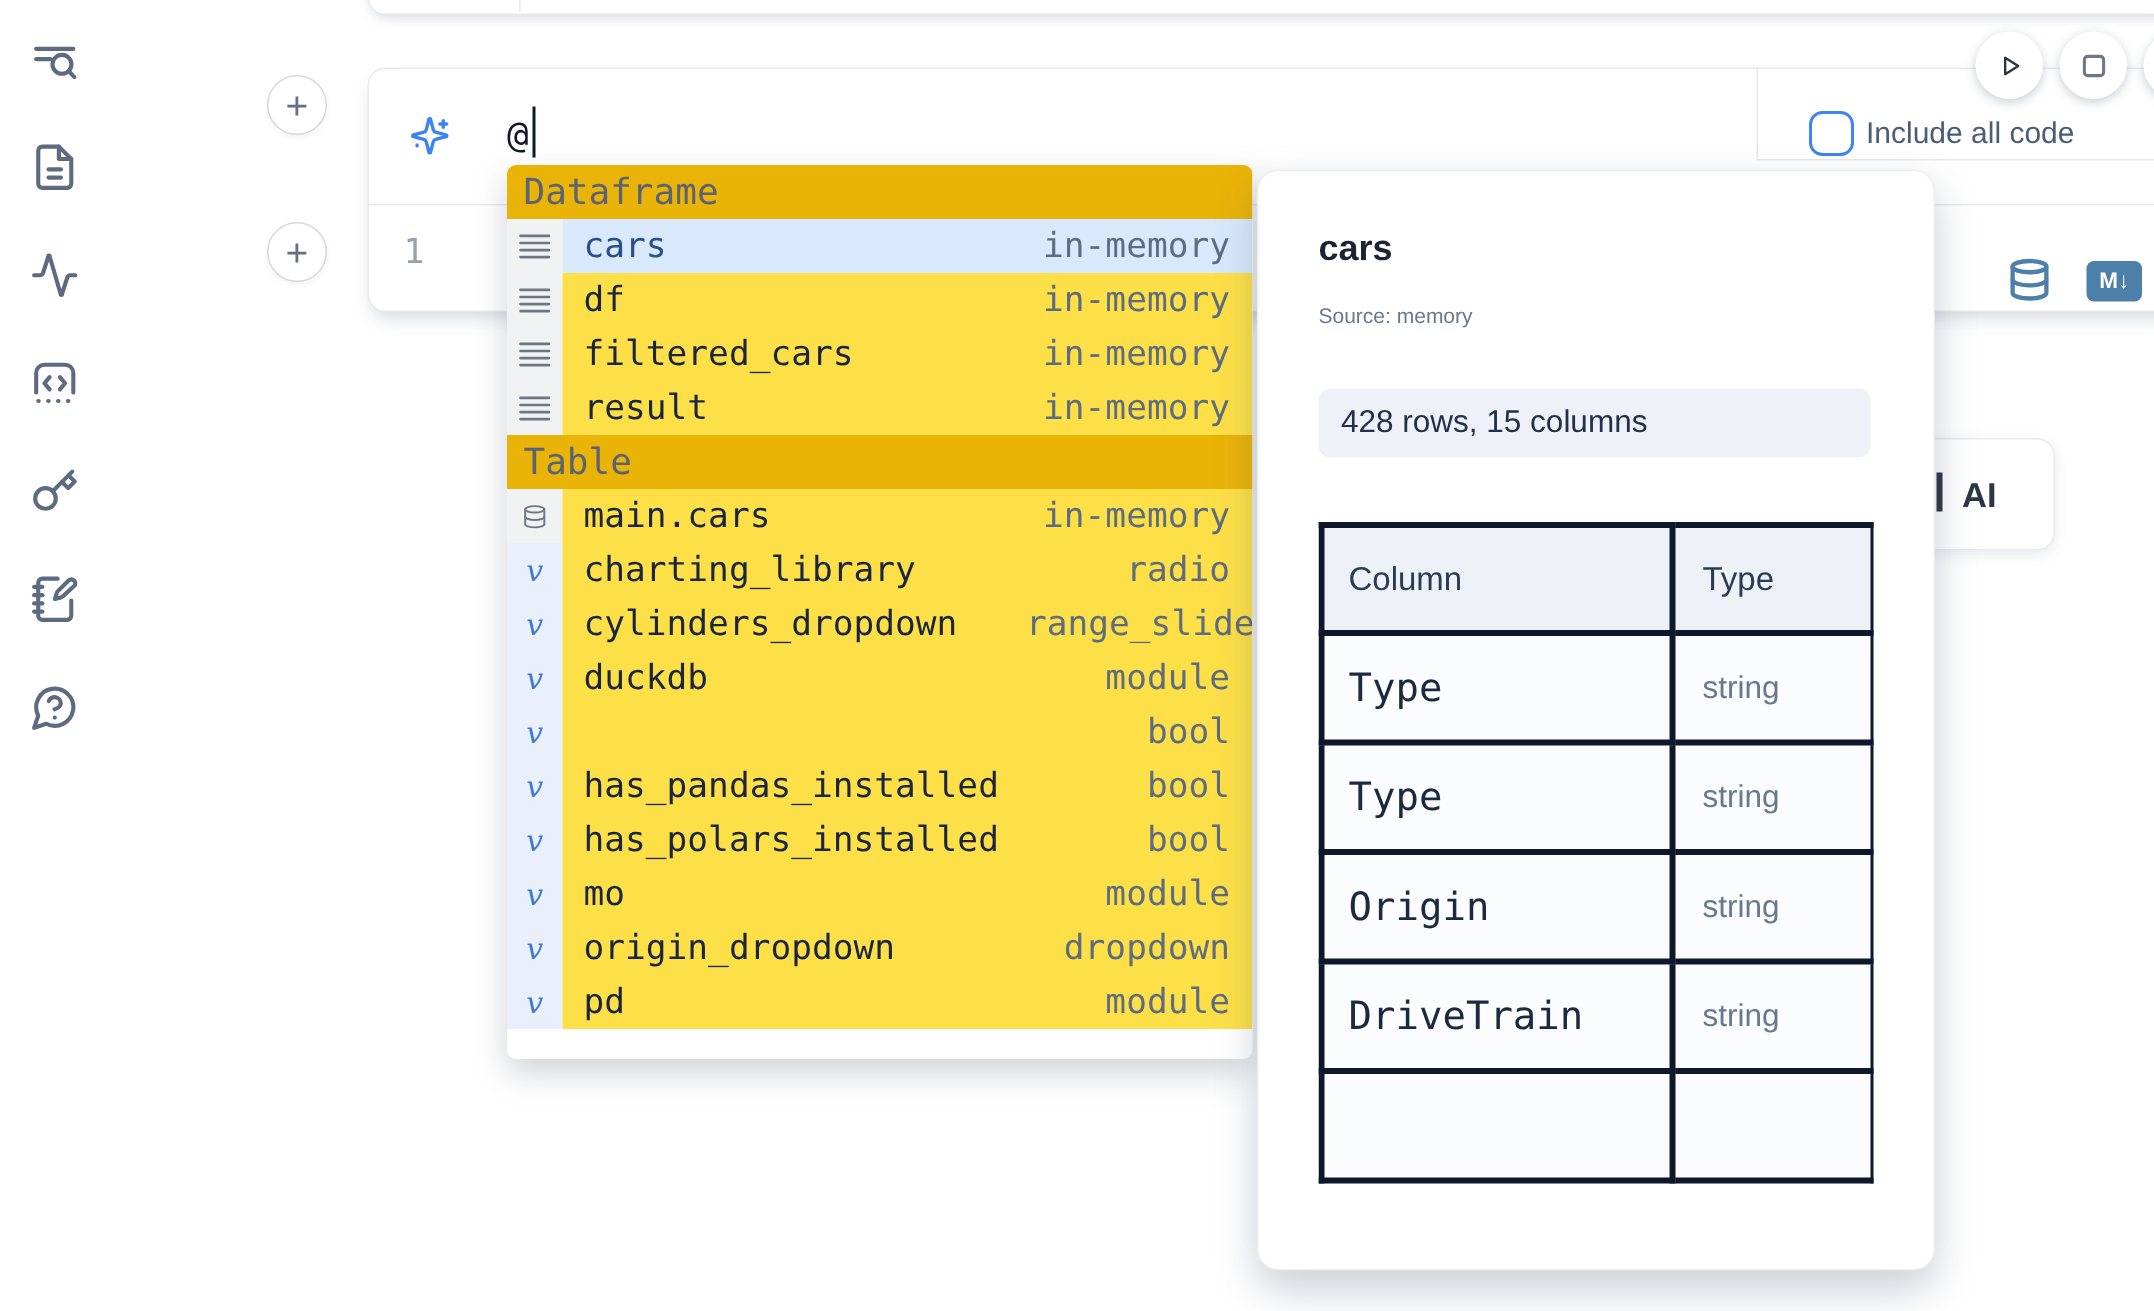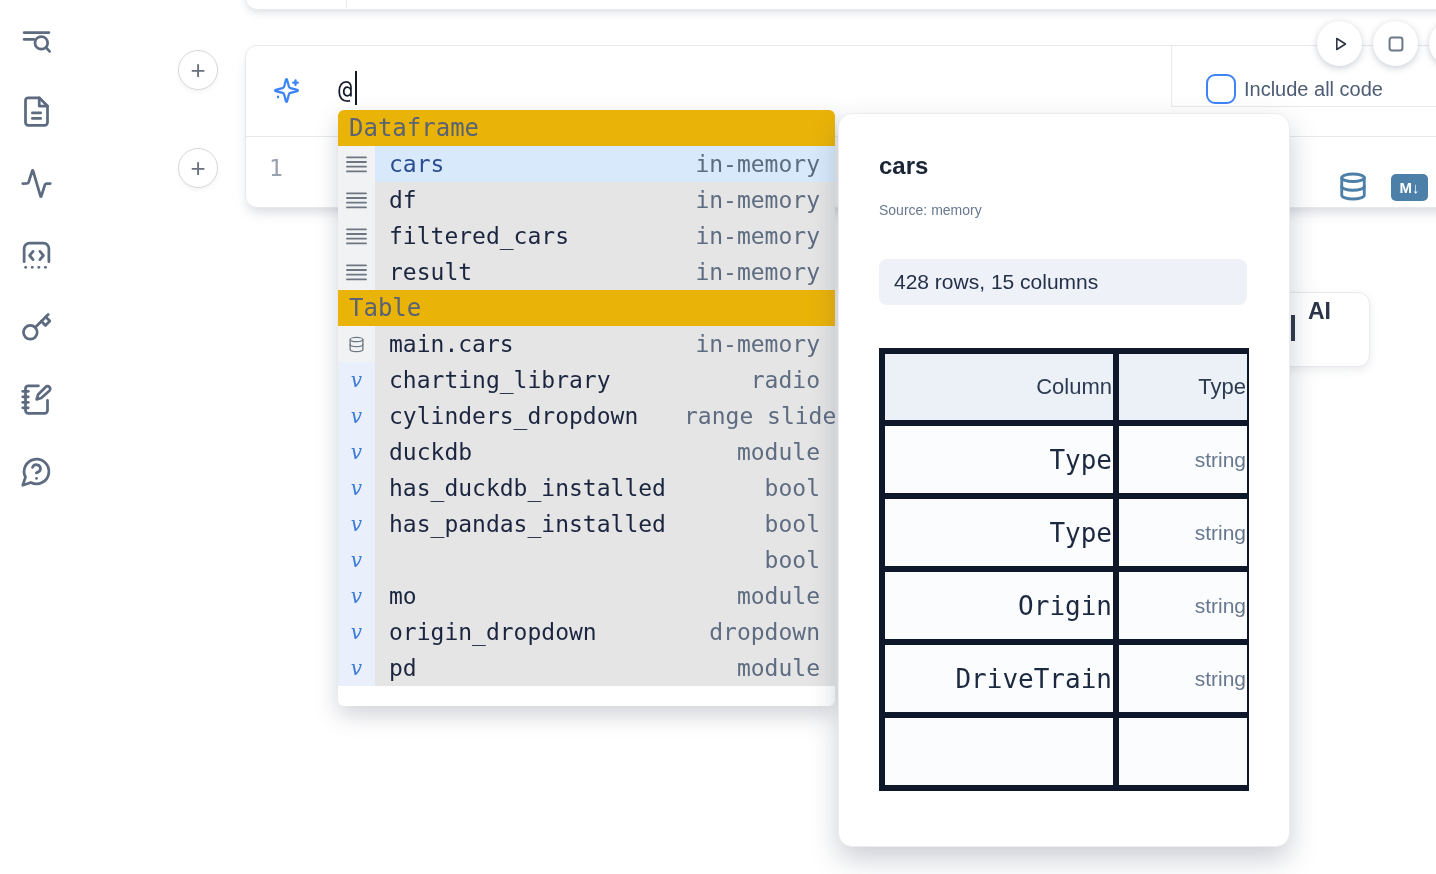--- a/index.html
+++ b/index.html
@@ -48,45 +48,45 @@
   .run-play{left:1317px}.run-stop{left:1373px}.run-third{left:1429px}
 
   
   .dropdown{position:absolute;left:338px;top:110px;width:497px;height:596px;background:#fff;border-radius:6px;
     box-shadow:0 9px 22px rgba(70,80,100,.25);overflow:hidden;z-index:20}
   .ac-head{height:36px;background:#eab308;font-family:"DejaVu Sans Mono",monospace;font-size:24px;color:#5a6373;
     padding-left:11px;display:flex;align-items:center}
   .ac-row{display:flex;height:36px;align-items:stretch;cursor:pointer}
   .ac-ic{width:37px;flex:none;display:flex;align-items:center;justify-content:center;background:#f0f2f4}
   .ac-row.var .ac-ic{background:#e9f0fb}
-  .ac-body{flex:1;display:flex;align-items:center;padding-left:14px;min-width:0;background:#e5e5e5}
+  .ac-body{flex:1;display:flex;align-items:center;padding-left:14px;min-width:0;background:#fde047}
   .ac-row.selected .ac-body{background:#d7e9fb}
   .ac-name{font-family:"DejaVu Sans Mono",monospace;font-size:23px;color:#1b2540;white-space:pre}
   .ac-row.selected .ac-name{color:#2a4d8f}
   .ac-type{margin-left:auto;padding-right:15px;font-family:"DejaVu Sans Mono",monospace;font-size:23px;color:#5e6c82;white-space:pre}
   .ac-type.clip{flex:none;width:151px;padding-right:0;overflow:hidden;text-align:left}
   .var-glyph{font-family:"DejaVu Serif",serif;font-style:italic;font-size:20px;color:#3d7bd9}
   .ac-ic svg{stroke:#6e7681;fill:none;stroke-width:1.8;stroke-linecap:round;stroke-linejoin:round}
 
   
   .peek{position:absolute;left:1060px;top:292px;width:308px;height:73px;background:#fff;border:1px solid #e8eaef;
     border-radius:12px;box-shadow:0 3px 9px rgba(80,90,110,.12);z-index:25;cursor:pointer}
-  .peek-label{position:absolute;right:38px;top:5px;font-size:23px;font-weight:700;color:#2c3648}
+  .peek-label{position:absolute;right:38px;top:24px;font-size:23px;font-weight:700;color:#2c3648}
   .peek-stem{position:absolute;right:74px;top:22px;width:4px;height:26px;background:#2c3648}
 
   
   .card{position:absolute;left:838px;top:113px;width:452px;height:734px;background:#fff;border:1px solid #ededf1;
     border-radius:14px;box-shadow:0 12px 28px rgba(70,80,100,.28);z-index:30;box-sizing:border-box}
   .card-title{position:absolute;left:40px;top:38px;font-size:24px;font-weight:700;color:#1a2435}
   .card-source{position:absolute;left:40px;top:88px;font-size:14px;color:#68788f}
   .card-badge{position:absolute;left:40px;top:145px;width:368px;height:46px;background:#eef2f8;border-radius:8px;
     font-size:21px;color:#243049;line-height:46px;padding-left:15px;box-sizing:border-box}
   .card-tablewrap{position:absolute;left:40px;top:234px;width:370px;height:463px;overflow:hidden}
   .schema-table{border-collapse:collapse;width:368px;table-layout:fixed}
-  .schema-table th,.schema-table td{border:6px solid #0f172a;text-align:right;box-sizing:border-box}
+  .schema-table th,.schema-table td{border:4px solid #0f172a;text-align:left;box-sizing:border-box}
   .schema-table th{height:72px;background:#ecf1f7;font-weight:400;font-size:22px;color:#2c3a52;padding-left:16px}
   .schema-table col.c1{width:234px}.schema-table col.c2{width:134px}
   .schema-table td{height:73px;background:#fbfcfd}
   .schema-table td.colname{font-family:"DejaVu Sans Mono",monospace;font-size:26px;color:#1d2940;padding-left:16px}
   .schema-table th.typehead,.schema-table td.typeval{padding-left:18px}
   .schema-table td.typeval{font-size:21px;color:#68788f}
 </style>
 </head>
 <body>
 
@@ -285,38 +285,38 @@
     <span class="ac-body">
         <span class="ac-name">duckdb</span>
         <span class="ac-type">module</span>
       </span>
   </div>
   <div class="ac-row var">
     <span class="ac-ic">
         <span class="var-glyph">v</span>
       </span>
     <span class="ac-body">
-        <span class="ac-name">has_duckdb_installed</span>
         <span class="ac-type">bool</span>
       </span>
   </div>
   <div class="ac-row var">
     <span class="ac-ic">
         <span class="var-glyph">v</span>
       </span>
     <span class="ac-body">
         <span class="ac-name">has_pandas_installed</span>
         <span class="ac-type">bool</span>
       </span>
   </div>
   <div class="ac-row var">
     <span class="ac-ic">
         <span class="var-glyph">v</span>
       </span>
     <span class="ac-body">
+        <span class="ac-name">has_polars_installed</span>
         <span class="ac-type">bool</span>
       </span>
   </div>
   <div class="ac-row var">
     <span class="ac-ic">
         <span class="var-glyph">v</span>
       </span>
     <span class="ac-body">
         <span class="ac-name">mo</span>
         <span class="ac-type">module</span>

